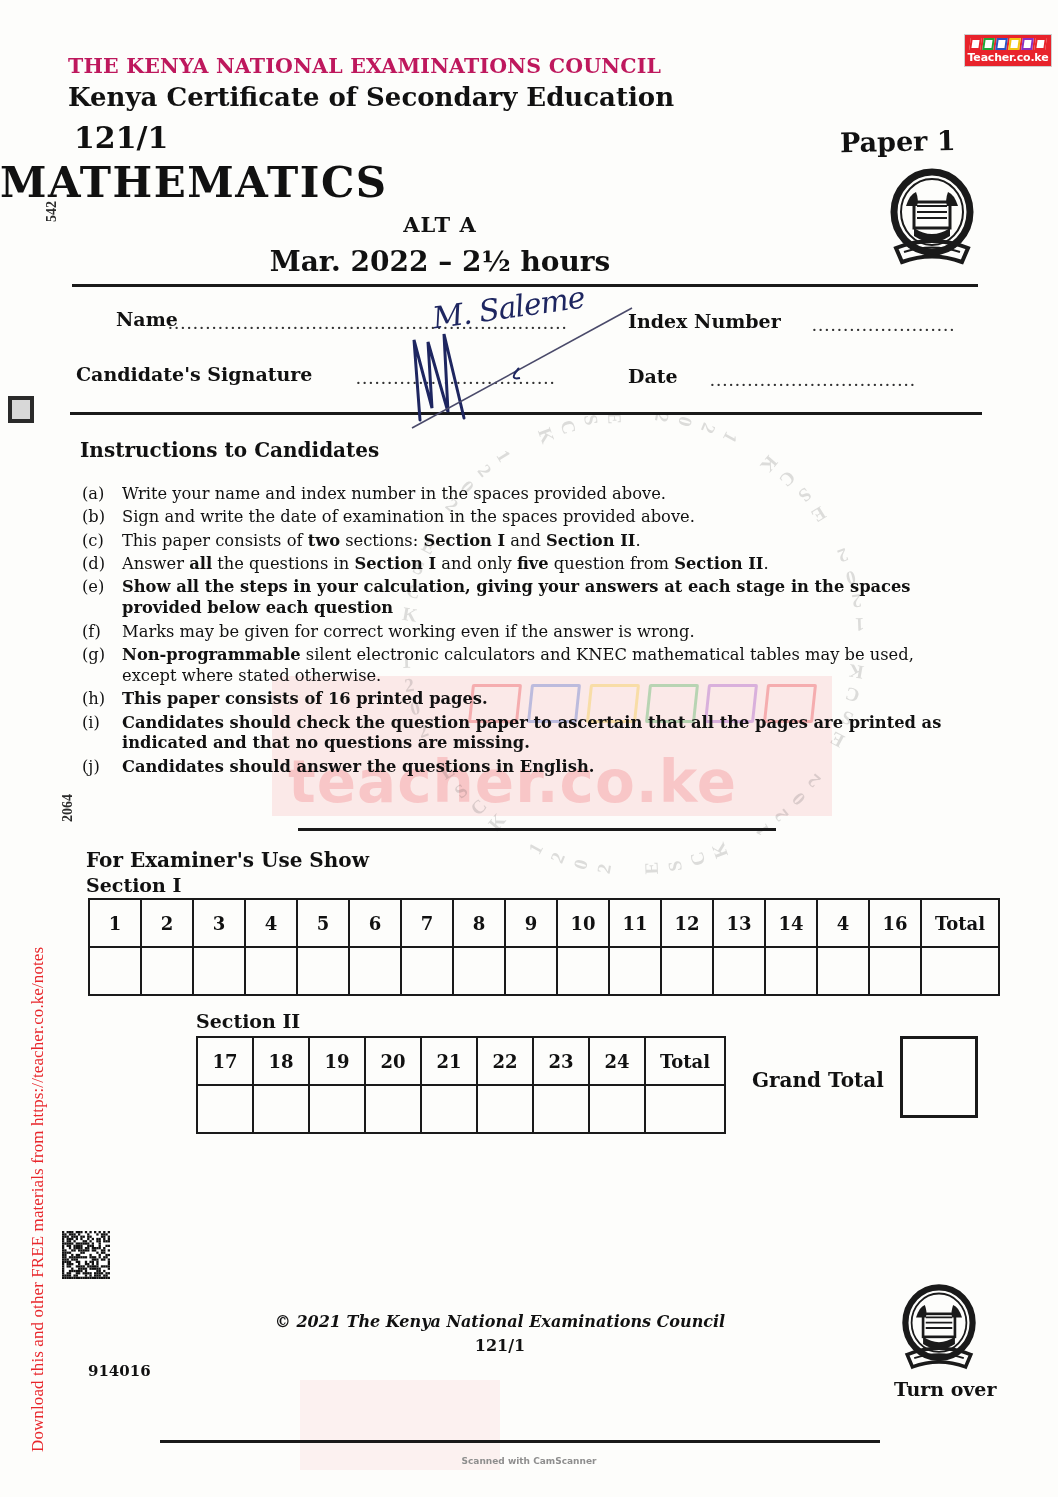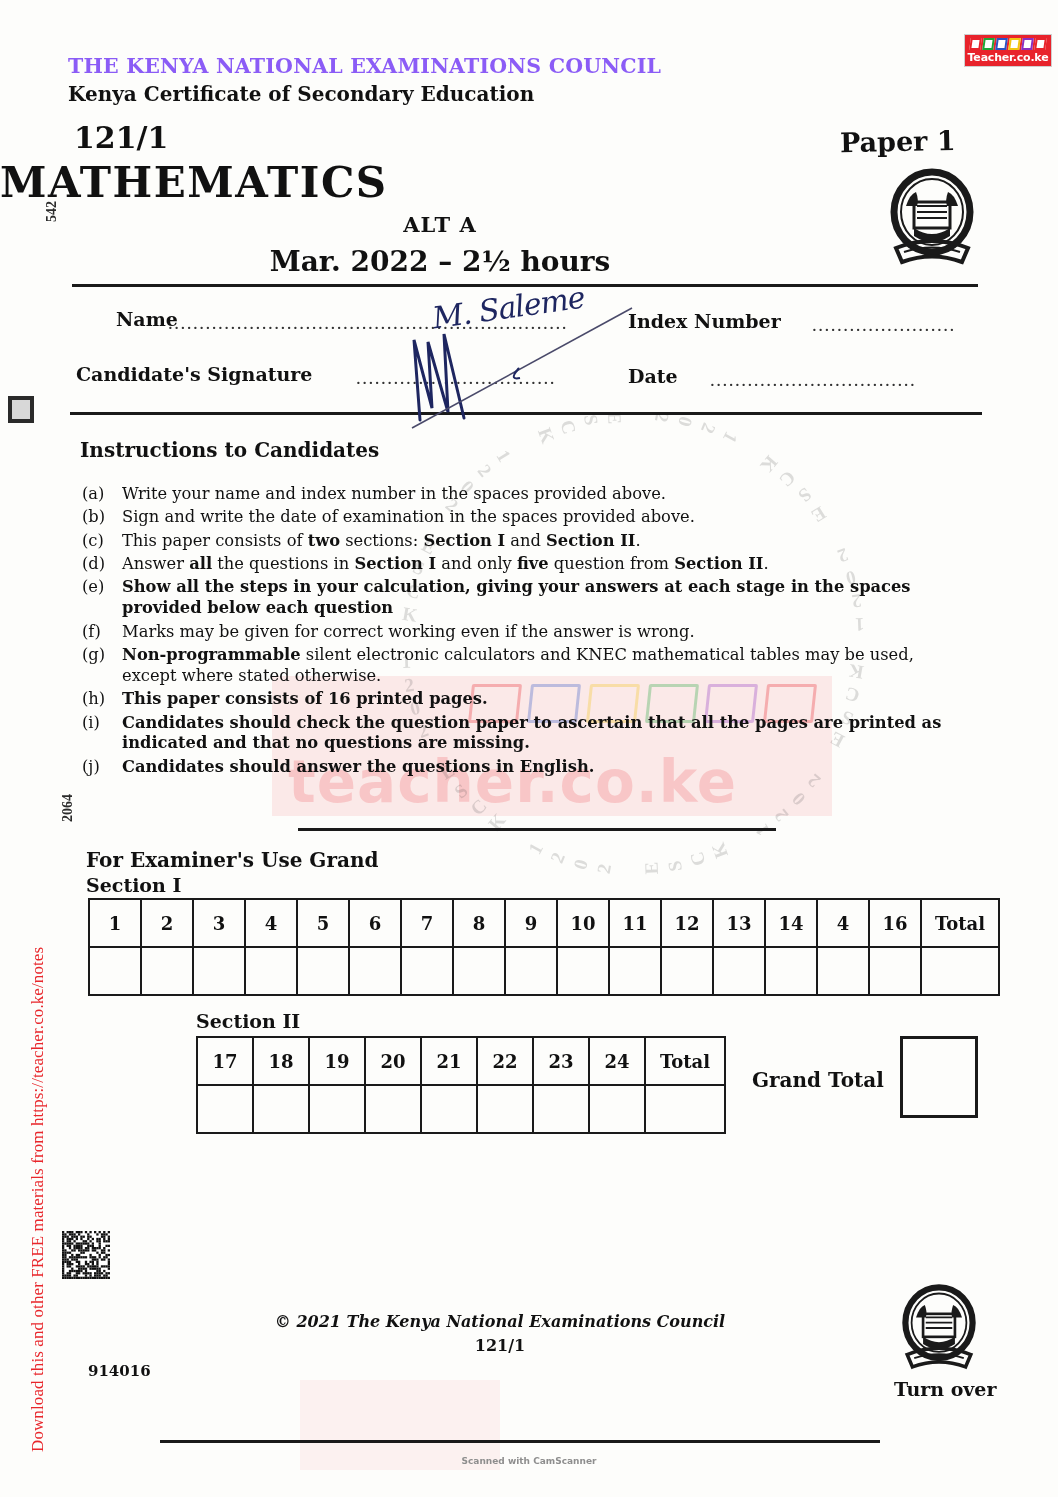--- a/index.html
+++ b/index.html
@@ -166,30 +166,30 @@
 
   
   .hdr-council {
     position: absolute;
     left: 68px;
     top: 54px;
     font-family: "DejaVu Serif", serif;
     font-weight: 700;
     font-size: 20.5px;
     letter-spacing: 0.2px;
-    color: #8b5cf6;
+    color: #be185d;
     white-space: nowrap;
   }
   .hdr-kcse {
     position: absolute;
     left: 68px;
     top: 82px;
     font-family: "DejaVu Serif", serif;
     font-weight: 700;
-    font-size: 20px;
+    font-size: 26px;
     color: #111;
     white-space: nowrap;
   }
   .paper-code {
     position: absolute;
     left: 74px;
     top: 120px;
     font-family: "DejaVu Serif", serif;
     font-weight: 700;
     font-size: 30px;
@@ -642,21 +642,21 @@
           <span class="instr-marker">(i)</span>
           <span class="instr-text">Candidates should check the question paper to ascertain that all the pages are printed as indicated and that no questions are missing.</span>
         </div>
         <div class="instr-item bold">
           <span class="instr-marker">(j)</span>
           <span class="instr-text">Candidates should answer the questions in English.</span>
         </div>
       </div>
 
     <div class="rule" id="rule-exam"></div>
-    <div class="exam-title">For Examiner's Use Grand</div>
+    <div class="exam-title">For Examiner's Use Show</div>
     <div class="sec1-label">Section I</div>
 
     <table class="marks" id="tbl-section1">
         <tbody>
           <tr>
             <td>1</td>
             <td>2</td>
             <td>3</td>
             <td>4</td>
             <td>5</td>

